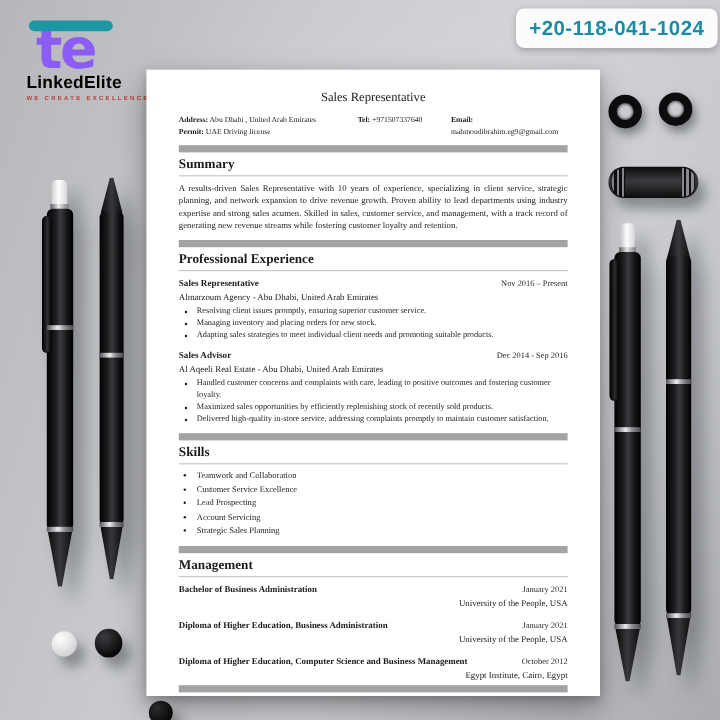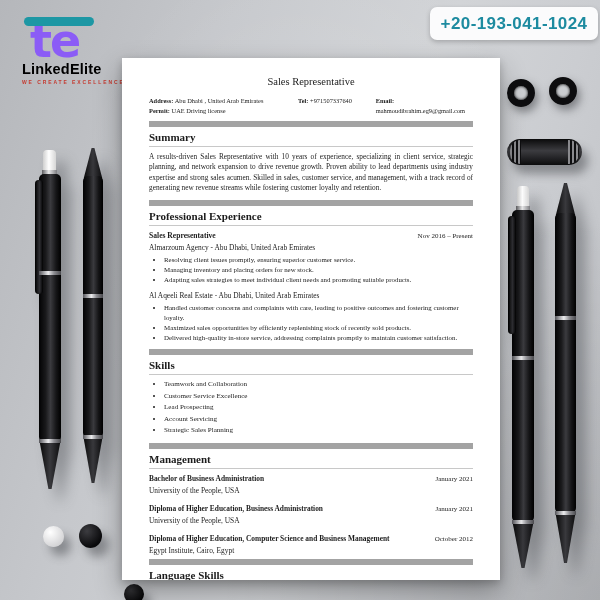--- a/index.html
+++ b/index.html
@@ -63,36 +63,36 @@
   .job-dates{font-size:7px;}
   .job-company{font-size:7.4px;margin-top:3px;}
   ul.bullets{margin:3px 0 6px;padding-left:15px;font-size:6.9px;line-height:1.45;}
   ul.bullets li{margin:0;}
   .skills-cols{display:flex;margin:4px 0 6px;}
   .skills-cols ul{margin:0;padding-left:15px;font-size:7.1px;line-height:1.62;}
   .skills-cols .colA{width:52%;}.skills-cols .colB{width:48%;}
   .edu-head{display:flex;justify-content:space-between;align-items:baseline;margin-top:5px;text-align:center;}
   .edu-degree{font-size:7.4px;font-weight:bold;}
   .edu-date{font-size:7px;}
-  .edu-school{font-size:7.4px;margin-top:3px;padding-bottom:4px;}
+  .edu-school{font-size:7.4px;margin-top:3px;padding-bottom:4px;text-align:right;}
 </style>
 </head>
 <body>
 
 <div class="brand">
   <div class="logo-mark">
     <span class="logo-letters">te</span>
     <div class="logo-bar"></div>
   </div>
   <div class="brand-name">LinkedElite</div>
   <div class="brand-tagline">We Create Excellence</div>
 </div>
 
 <div class="phone-badge">
-  <span>+20-193-041-1024</span>
+  <span>+20-118-041-1024</span>
 </div>
 
 <div class="pen" style="left:37px;top:150px;width:26px;height:340px;">
   <div class="pen-eraser" style="left:6px;top:0;width:13px;height:22px;"></div>
   <div class="pen-ferrule" style="left:5px;top:20px;width:15px;height:5px;"></div>
   <div class="pen-body" style="left:2px;top:24px;width:22px;height:268px;"></div>
   <div class="pen-clip" style="left:-2px;top:30px;height:114px;"></div>
   <div class="pen-ring" style="left:2px;top:121px;width:22px;"></div>
   <div class="pen-ring" style="left:2px;top:289px;width:22px;"></div>
   <div class="pen-tip tip-down" style="left:2px;top:293px;width:22px;height:46px;"></div>
@@ -168,20 +168,24 @@
         </div>
         <div class="job-company">Almarzoum Agency - Abu Dhabi, United Arab Emirates</div>
         <ul class="bullets">
           <li>Resolving client issues promptly, ensuring superior customer service.</li>
           <li>Managing inventory and placing orders for new stock.</li>
           <li>Adapting sales strategies to meet individual client needs and promoting suitable products.</li>
         </ul>
       </div>
 
       <div>
+        <div class="job-head">
+          <span class="job-title">Sales Advisor</span>
+          <span class="job-dates">Dec 2014 - Sep 2016</span>
+        </div>
         <div class="job-company">Al Aqeeli Real Estate - Abu Dhabi, United Arab Emirates</div>
         <ul class="bullets">
           <li>Handled customer concerns and complaints with care, leading to positive outcomes and fostering customer loyalty.</li>
           <li>Maximized sales opportunities by efficiently replenishing stock of recently sold products.</li>
           <li>Delivered high-quality in-store service, addressing complaints promptly to maintain customer satisfaction.</li>
         </ul>
       </div>
     </div>
 
     <div class="section">

